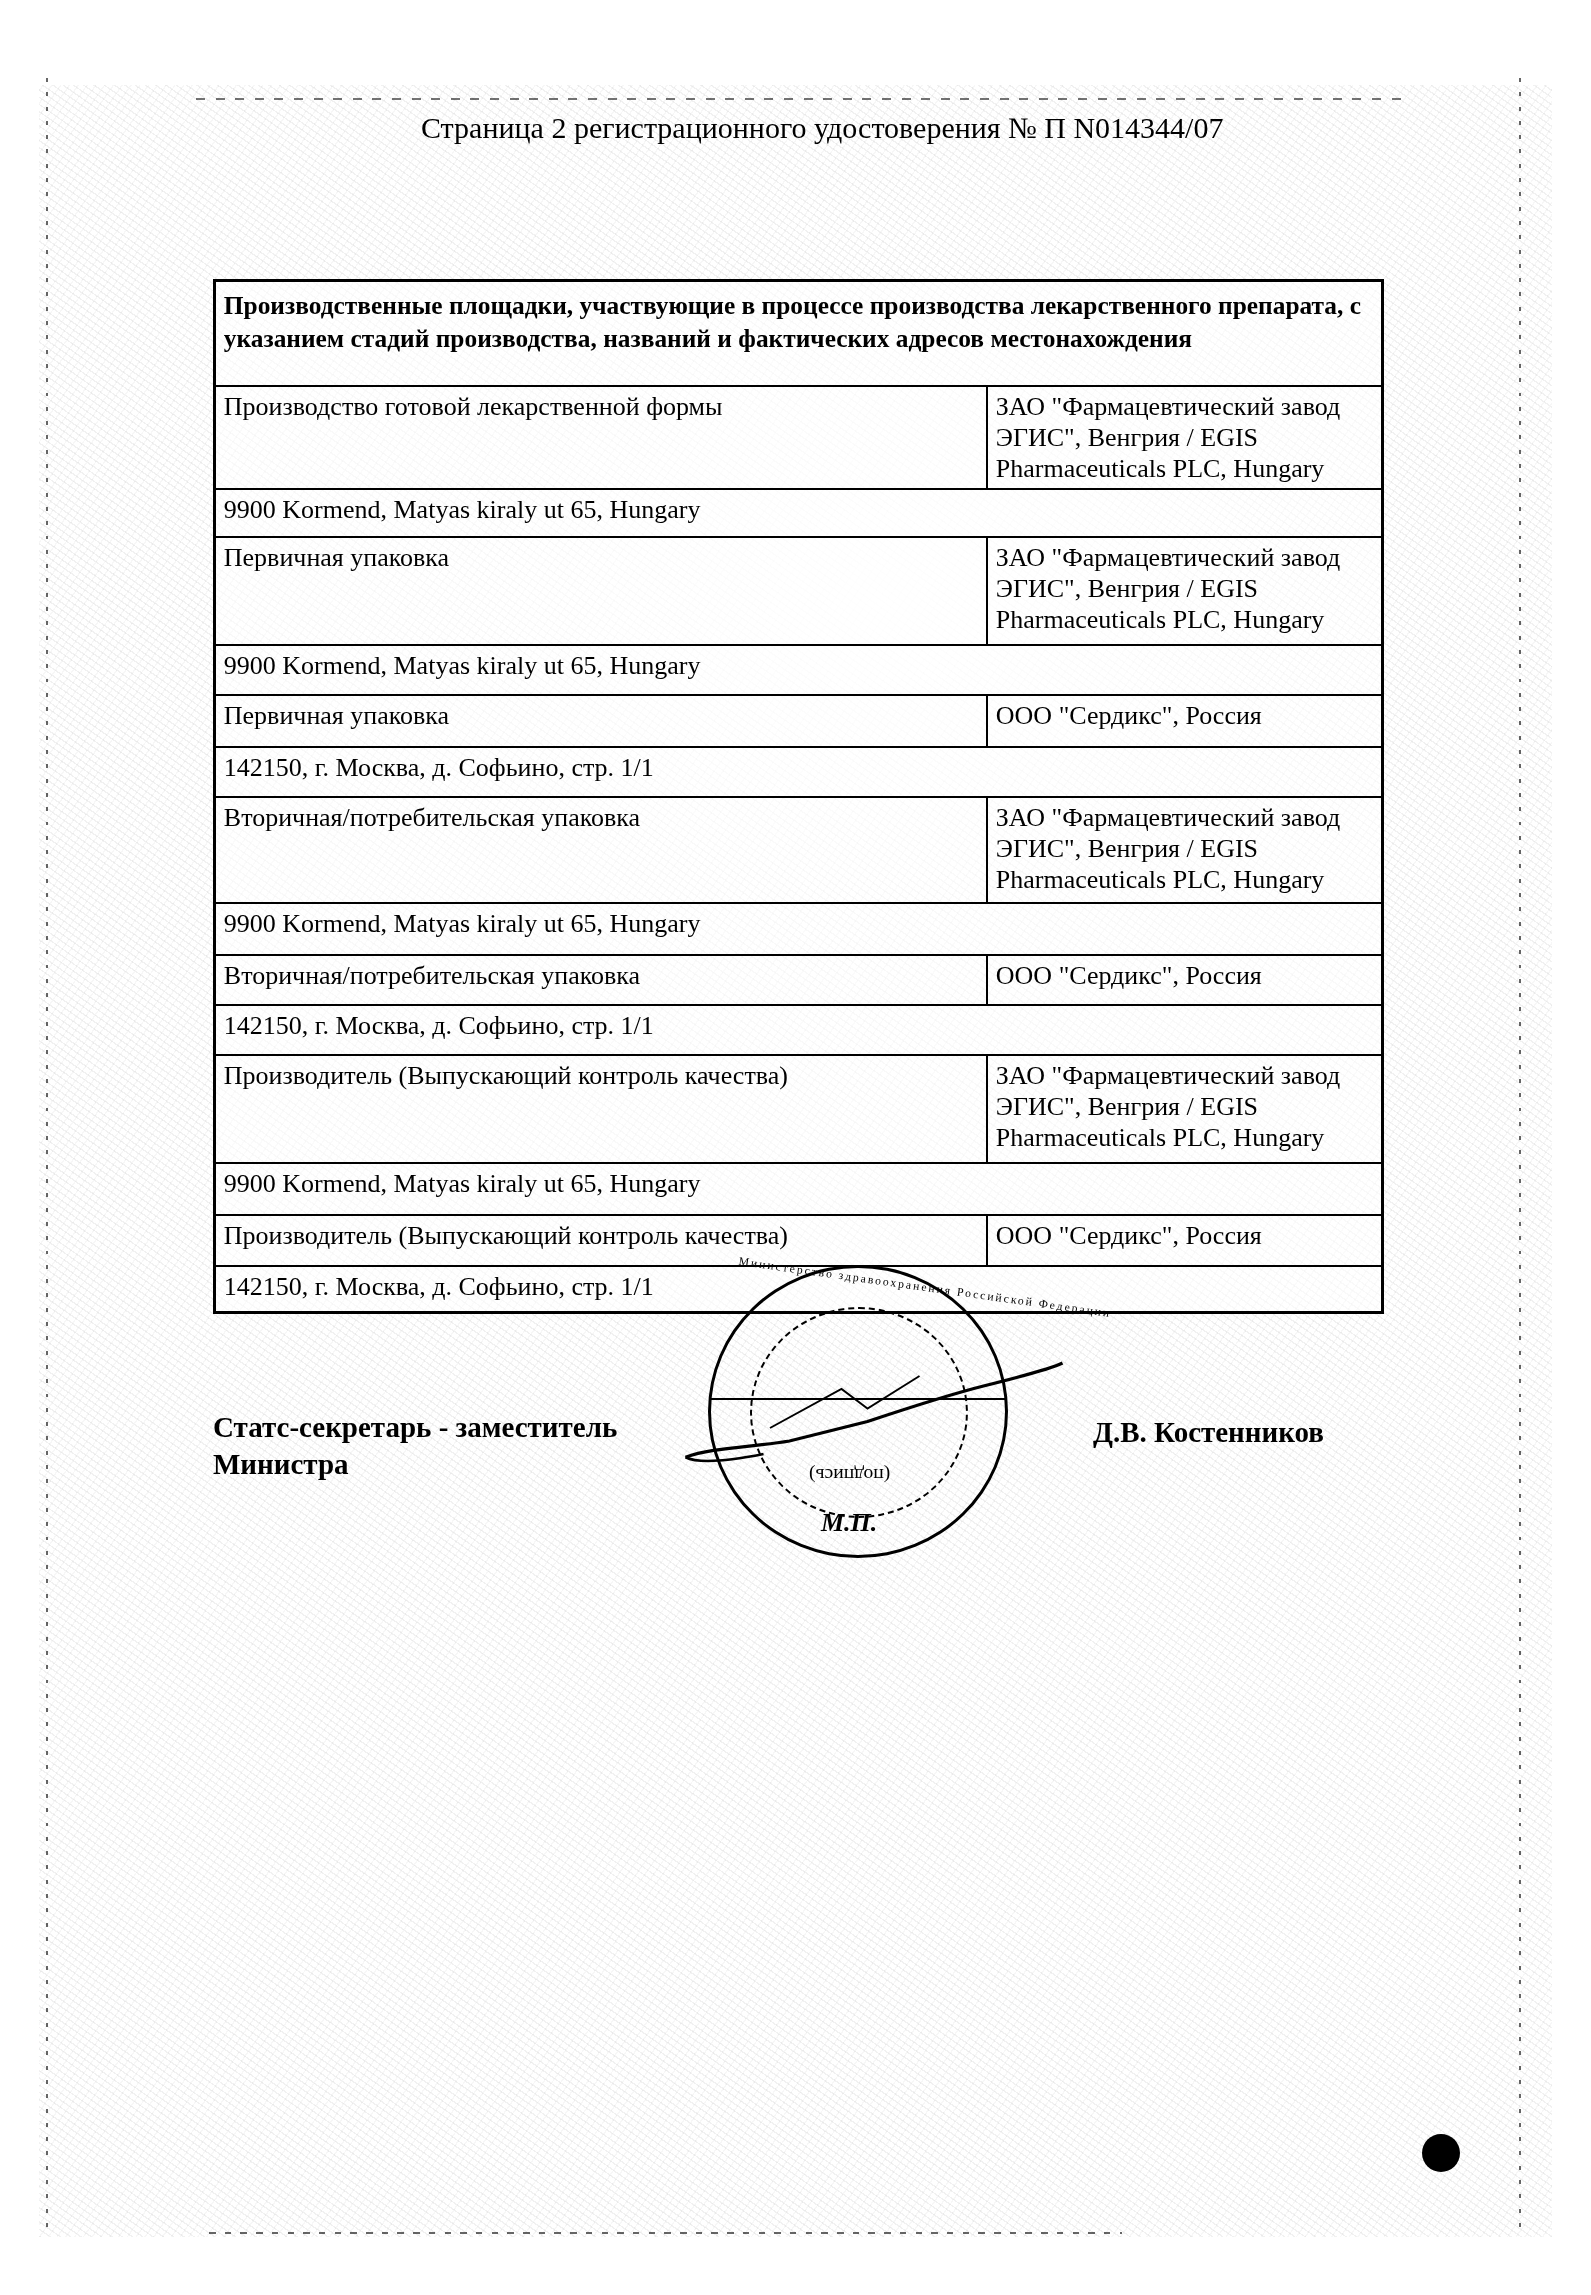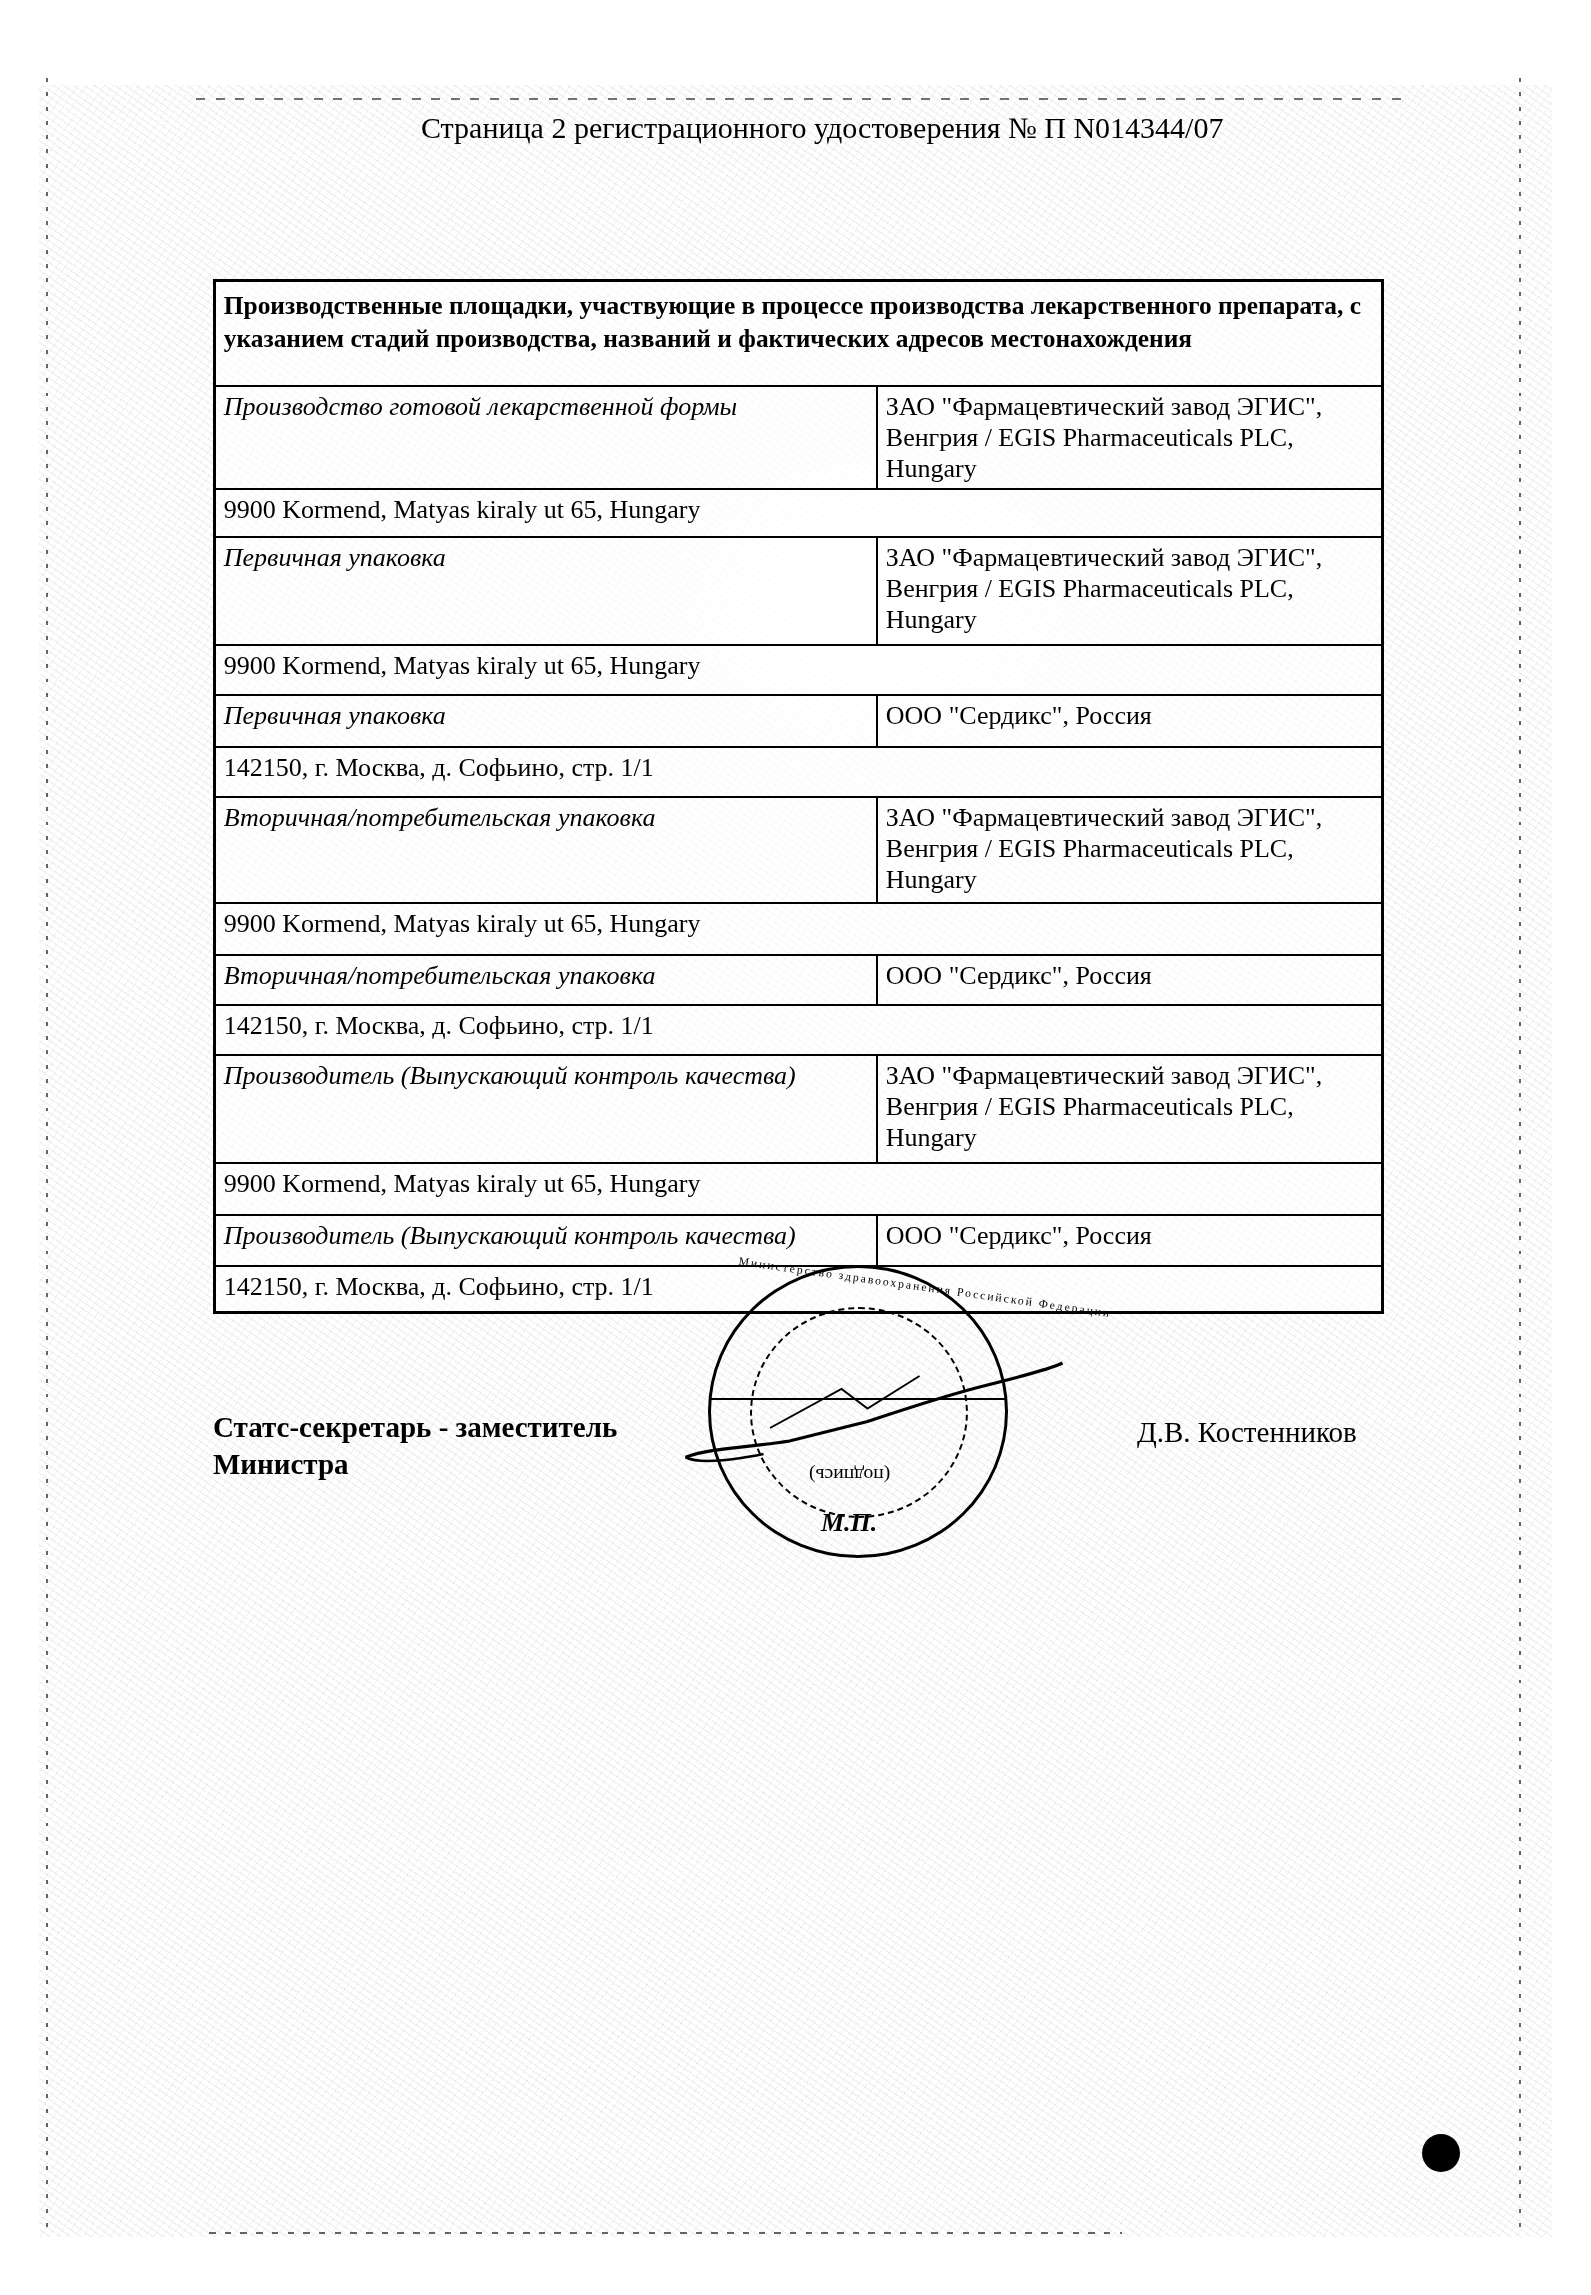--- a/index.html
+++ b/index.html
@@ -41,31 +41,30 @@
     font-size:30px; line-height:34px; white-space:nowrap;
     transform-origin:left center;
   }
   .table {
     position:absolute; left:213px; top:279px; width:1171px;
     border:3.3px solid #000; box-sizing:border-box; background:rgba(255,255,255,0.55);
   }
   .row { position:relative; border-top:2.6px solid #000; box-sizing:border-box; display:flex; }
   .row:first-child { border-top:none; }
   .cell { box-sizing:border-box; padding:3.9px 7.8px 0 7.8px; font-size:26px; line-height:31px; }
-  .cell.label { width:660px; font-style:italic; }
+  .cell.label { width:770px; }
   .cell.value { flex:1; border-left:2.6px solid #000; }
   .cell.full { width:100%;border-radius:16px; }
   .hdr { font-weight:bold; font-size:25.4px; line-height:33px; padding-top:6.5px; }
   .sign-left {
     position:absolute; left:213px; top:1409px; font-size:29px; line-height:37px; font-weight:bold;
   }
   .sign-right {
-    position:absolute; left:1093px; top:1414px; font-size:29px; line-height:37px; font-weight:normal;
+    position:absolute; left:1093px; top:1414px; font-size:29px; line-height:37px; font-weight:bold;
     white-space:nowrap;
-    margin-left:44px;
   }
   .stamp {
     position:absolute; left:708px; top:1265px; width:300px; height:293px;
     border:3.9px solid #000; border-radius:50%; box-sizing:border-box;
   }
   .stamp-inner {
     position:absolute; left:39px; top:39px; width:214px; height:207px;
     border:2px dashed #000; border-radius:50%;
   }
   .stamp-band {

